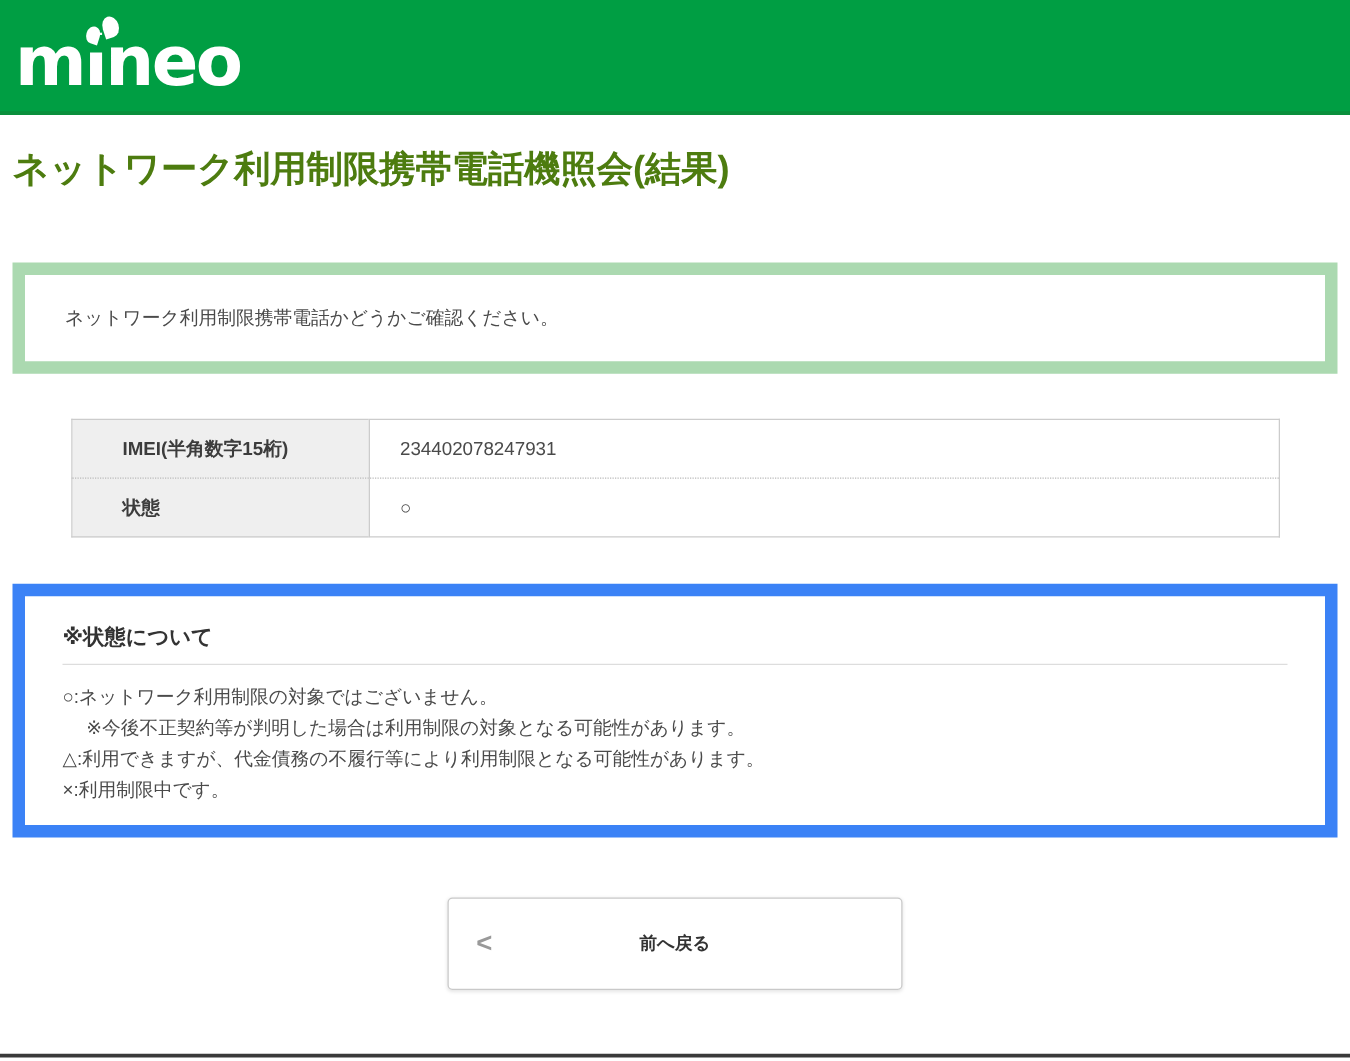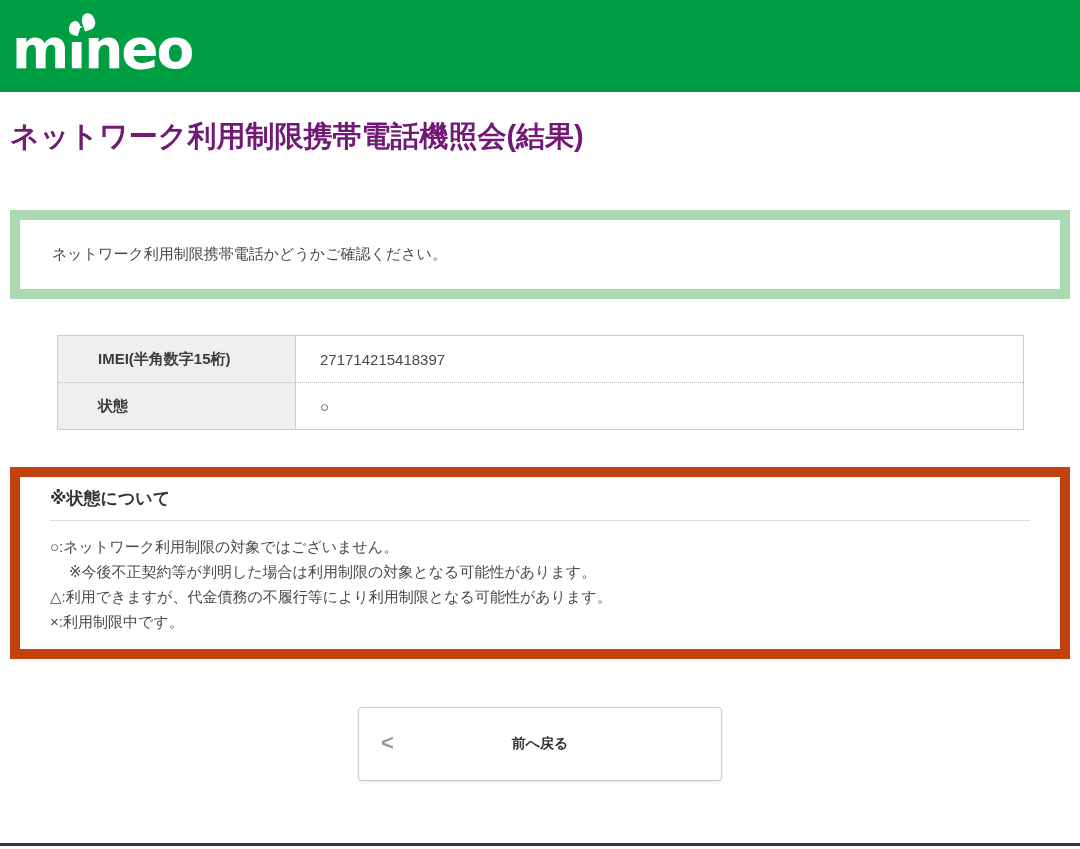--- a/index.html
+++ b/index.html
@@ -31,21 +31,21 @@
   .leaf-group { position: absolute; left: 56px; top: 0; width: 36px; height: 30px; }
   .leaf { position: absolute; background: #ffffff; }
   .leaf-l { left: 1px; top: 9px; width: 11px; height: 14px; border-radius: 50% 50% 0 50%; transform: rotate(18deg); }
   .leaf-r { left: 14px; top: 1px; width: 13px; height: 17px; border-radius: 50% 50% 50% 0; transform: rotate(-18deg); }
 
   
   .page-title {
     margin: 27px 10px 0;
     font-size: 29px; line-height: 34px;
     font-weight: bold;
-    color: #701a75;
+    color: #4d7c0f;
   }
 
   
   .notice-box {
     margin: 57px 10px 0;
     border: 10px solid #ABD9B0;
     background: #ffffff;
     height: 89px;
     display: flex; align-items: center;
   }
@@ -67,23 +67,23 @@
     border-right: 1px solid #cccccc;
   }
   .result-table td { height: 47px; padding: 0 0 0 24px; color: #4a4a4a; }
   .result-table tr.row-divider th,
   .result-table tr.row-divider td { border-bottom: 1px dotted #b9b9b9; }
   .status-circle-value { color: #8f8f8f; }
 
   
   .legend-box {
     margin: 37px 10px 0;
-    border: 10px solid #c2410c;
+    border: 10px solid #3b82f6;
     background: #ffffff;
-    padding: 11px 30px 15px;
+    padding: 22px 30px 15px;
   }
   .legend-heading { margin: 0; font-size: 17px; font-weight: bold; color: #333333; line-height: 22px; }
   .legend-rule { border: none; border-top: 1px solid #dddddd; margin: 10px 0 13px; }
   .legend-lines p { margin: 0; font-size: 15px; line-height: 25px; color: #4a4a4a; }
   .legend-lines p.indent { padding-left: 19px; }
 
   
   .back-button {
     display: block;
     position: relative;
@@ -124,21 +124,21 @@
 <h1 class="page-title">ネットワーク利用制限携帯電話機照会(結果)</h1>
 
 <section class="notice-box">
   <p class="notice-text">ネットワーク利用制限携帯電話かどうかご確認ください。</p>
 </section>
 
 <table class="result-table">
   <tbody>
     <tr class="row-divider">
       <th>IMEI(半角数字15桁)</th>
-      <td>271714215418397</td>
+      <td>234402078247931</td>
     </tr>
     <tr>
       <th>状態</th>
       <td class="status-circle-value">○</td>
     </tr>
   </tbody>
 </table>
 
 <section class="legend-box">
   <h2 class="legend-heading">※状態について</h2>

